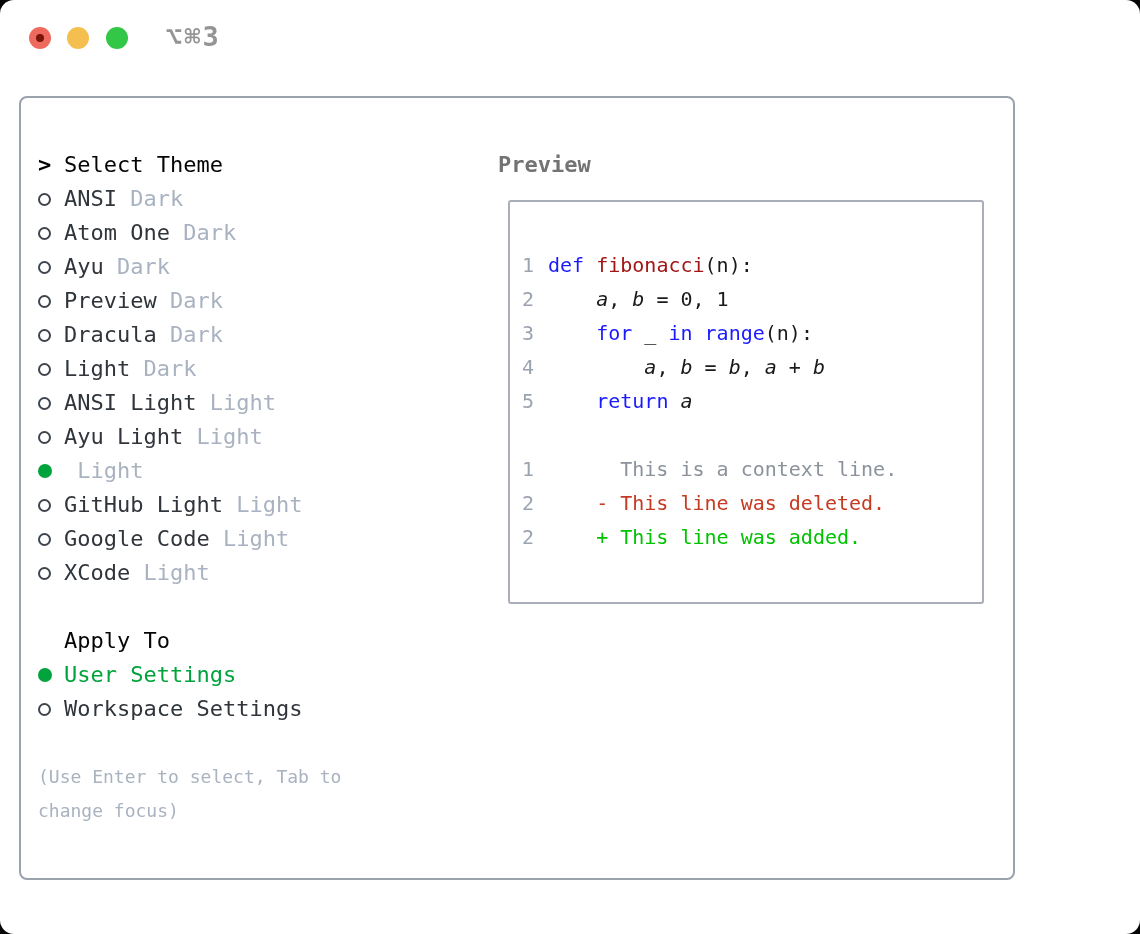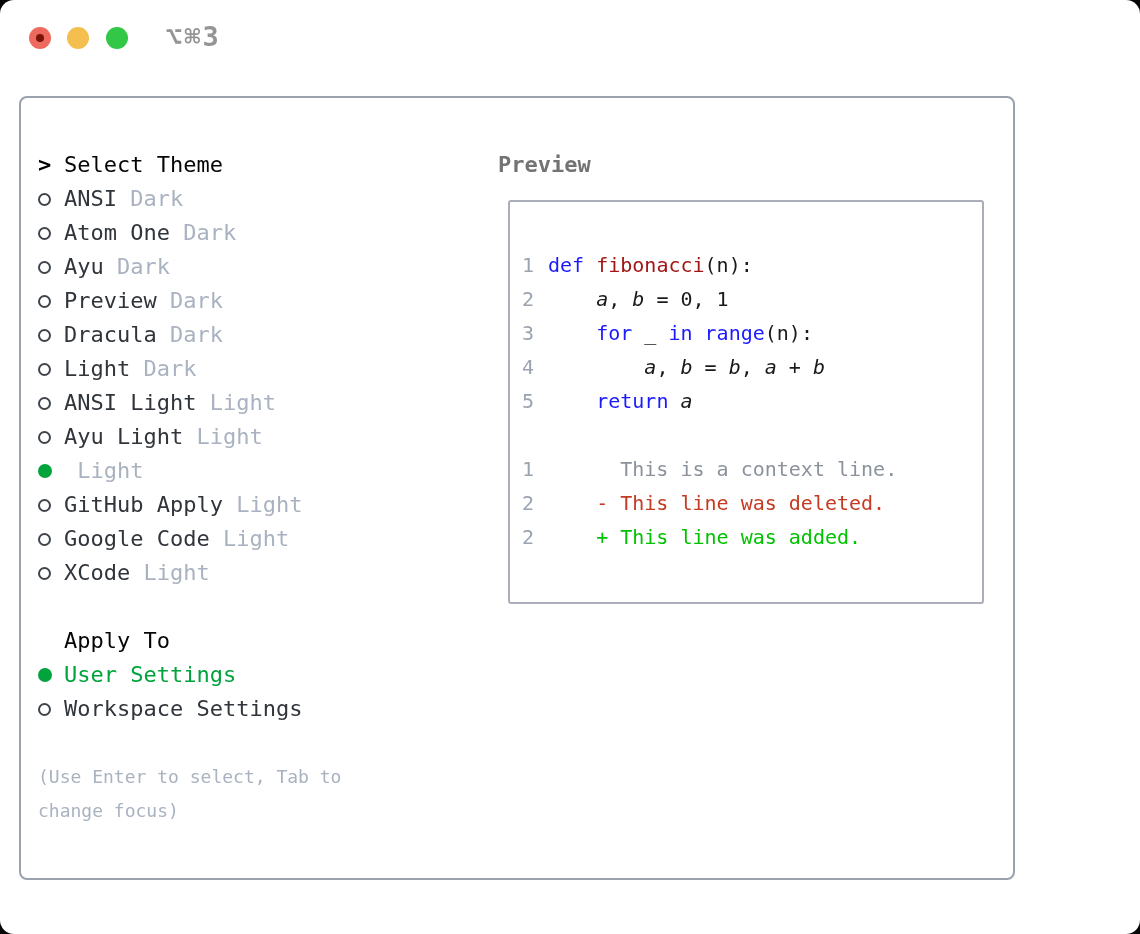--- a/index.html
+++ b/index.html
@@ -106,21 +106,21 @@
       <div id="themes">
           <div class="row"><span class="marker"><span class="radio"></span></span><span class="name">ANSI</span><span class="variant">Dark</span></div>
           <div class="row"><span class="marker"><span class="radio"></span></span><span class="name">Atom One</span><span class="variant">Dark</span></div>
           <div class="row"><span class="marker"><span class="radio"></span></span><span class="name">Ayu</span><span class="variant">Dark</span></div>
           <div class="row"><span class="marker"><span class="radio"></span></span><span class="name">Preview</span><span class="variant">Dark</span></div>
           <div class="row"><span class="marker"><span class="radio"></span></span><span class="name">Dracula</span><span class="variant">Dark</span></div>
           <div class="row"><span class="marker"><span class="radio"></span></span><span class="name">Light</span><span class="variant">Dark</span></div>
           <div class="row"><span class="marker"><span class="radio"></span></span><span class="name">ANSI Light</span><span class="variant">Light</span></div>
           <div class="row"><span class="marker"><span class="radio"></span></span><span class="name">Ayu Light</span><span class="variant">Light</span></div>
           <div class="row sel"><span class="marker"><span class="radio on"></span></span><span class="variant">Light</span></div>
-          <div class="row"><span class="marker"><span class="radio"></span></span><span class="name">GitHub Apply</span><span class="variant">Light</span></div>
+          <div class="row"><span class="marker"><span class="radio"></span></span><span class="name">GitHub Light</span><span class="variant">Light</span></div>
           <div class="row"><span class="marker"><span class="radio"></span></span><span class="name">Google Code</span><span class="variant">Light</span></div>
           <div class="row"><span class="marker"><span class="radio"></span></span><span class="name">XCode</span><span class="variant">Light</span></div>
         </div>
       <div class="spacer"></div>
       <div class="row">
         <span class="marker"></span>
         <span class="hdr">Apply To</span>
       </div>
       <div id="apply-options">
           <div class="row sel"><span class="marker"><span class="radio on"></span></span><span class="name">User Settings</span></div>

